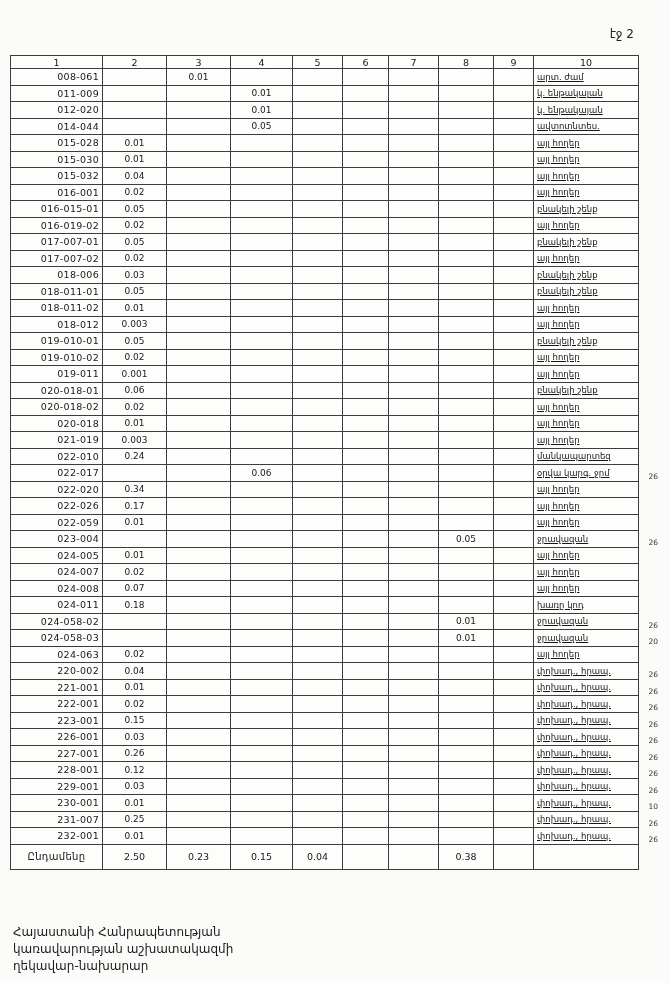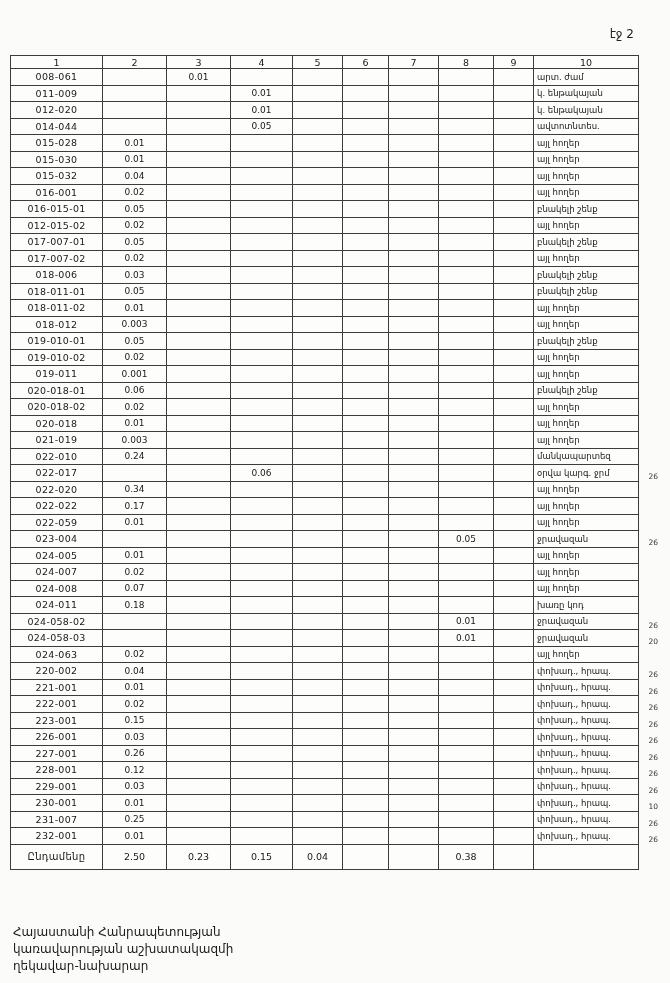--- a/index.html
+++ b/index.html
@@ -23,24 +23,24 @@
     border:1px solid #3c3c3c;
     font-weight:normal;
     font-size:9px;
     padding:0 3px;
     height:15.5px;
     overflow:hidden;
     white-space:nowrap;
     background:#fdfdfc;
   }
   th{height:12px;font-size:9.5px;text-align:center;}
-  td.code{text-align:center;font-size:9.5px;letter-spacing:.3px;}
+  td.code{text-align:right;font-size:9.5px;letter-spacing:.3px;}
   td.num{text-align:center;}
   td.desc{text-align:left;font-size:8.5px;}
-  td.desc span{}
+  td.desc span{text-decoration:underline;}
   td.note-cell, th.note-cell{
     border:none;background:transparent;
     width:18px;font-size:7.5px;color:#333;
     text-align:right;padding:0 1px;vertical-align:bottom;
   }
   tr.total-row td{height:24px;font-size:9.5px;vertical-align:middle;margin-left:20px;}
   tr.total-row td.code{text-align:center;font-size:10px;}
   .footer-left{
     position:absolute;left:13px;top:924px;
     font-size:12px;line-height:1.4;color:#1c1c1c;
@@ -196,21 +196,21 @@
         <td class="num"></td>
         <td class="num"></td>
         <td class="num"></td>
         <td class="num"></td>
         <td class="num"></td>
         <td class="num"></td>
         <td class="desc"><span>բնակելի շենք</span></td>
         <td class="note-cell"></td>
       </tr>
       <tr>
-        <td class="code">012-015-02</td>
+        <td class="code">016-019-02</td>
         <td class="num">0.02</td>
         <td class="num"></td>
         <td class="num"></td>
         <td class="num"></td>
         <td class="num"></td>
         <td class="num"></td>
         <td class="num"></td>
         <td class="num"></td>
         <td class="desc"><span>այլ հողեր</span></td>
         <td class="note-cell"></td>
@@ -417,21 +417,21 @@
         <td class="num"></td>
         <td class="num"></td>
         <td class="num"></td>
         <td class="num"></td>
         <td class="num"></td>
         <td class="num"></td>
         <td class="desc"><span>այլ հողեր</span></td>
         <td class="note-cell"></td>
       </tr>
       <tr>
-        <td class="code">022-022</td>
+        <td class="code">022-026</td>
         <td class="num">0.17</td>
         <td class="num"></td>
         <td class="num"></td>
         <td class="num"></td>
         <td class="num"></td>
         <td class="num"></td>
         <td class="num"></td>
         <td class="num"></td>
         <td class="desc"><span>այլ հողեր</span></td>
         <td class="note-cell"></td>

